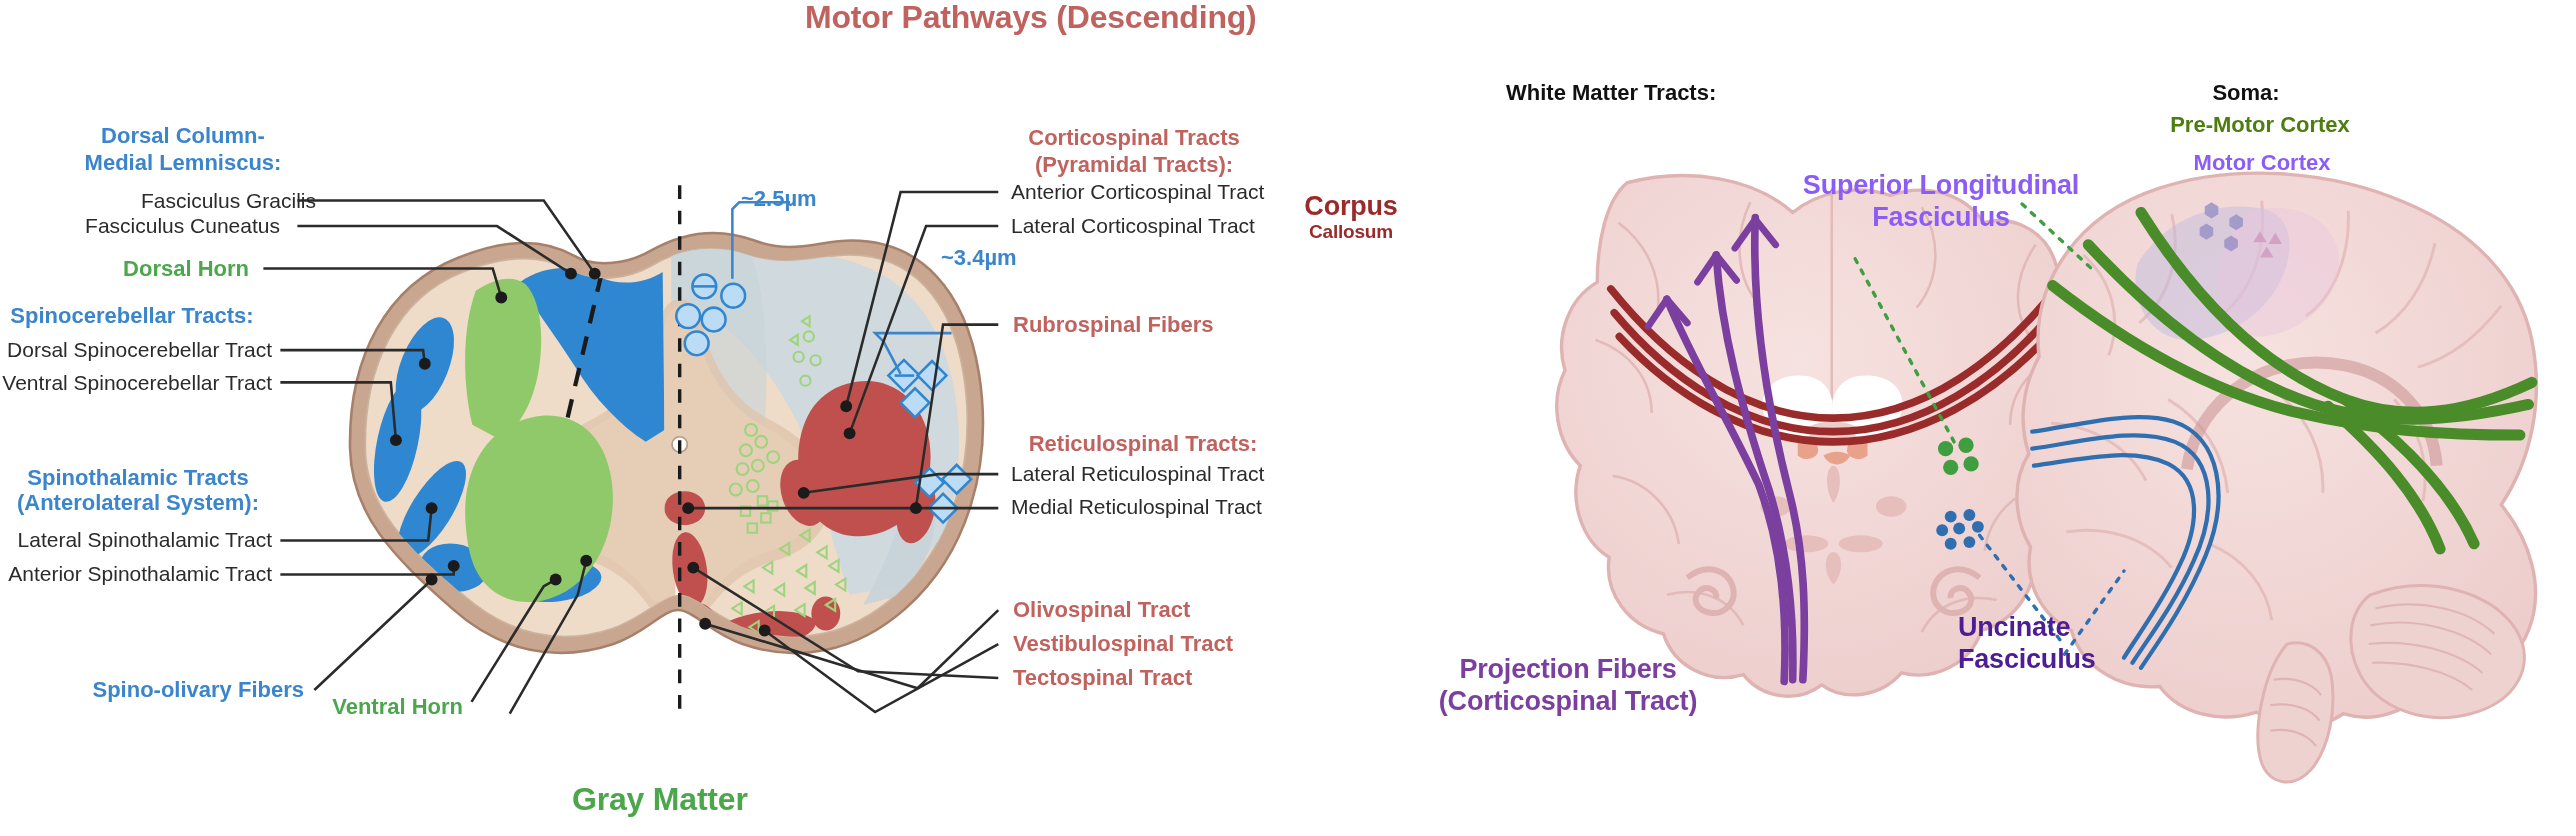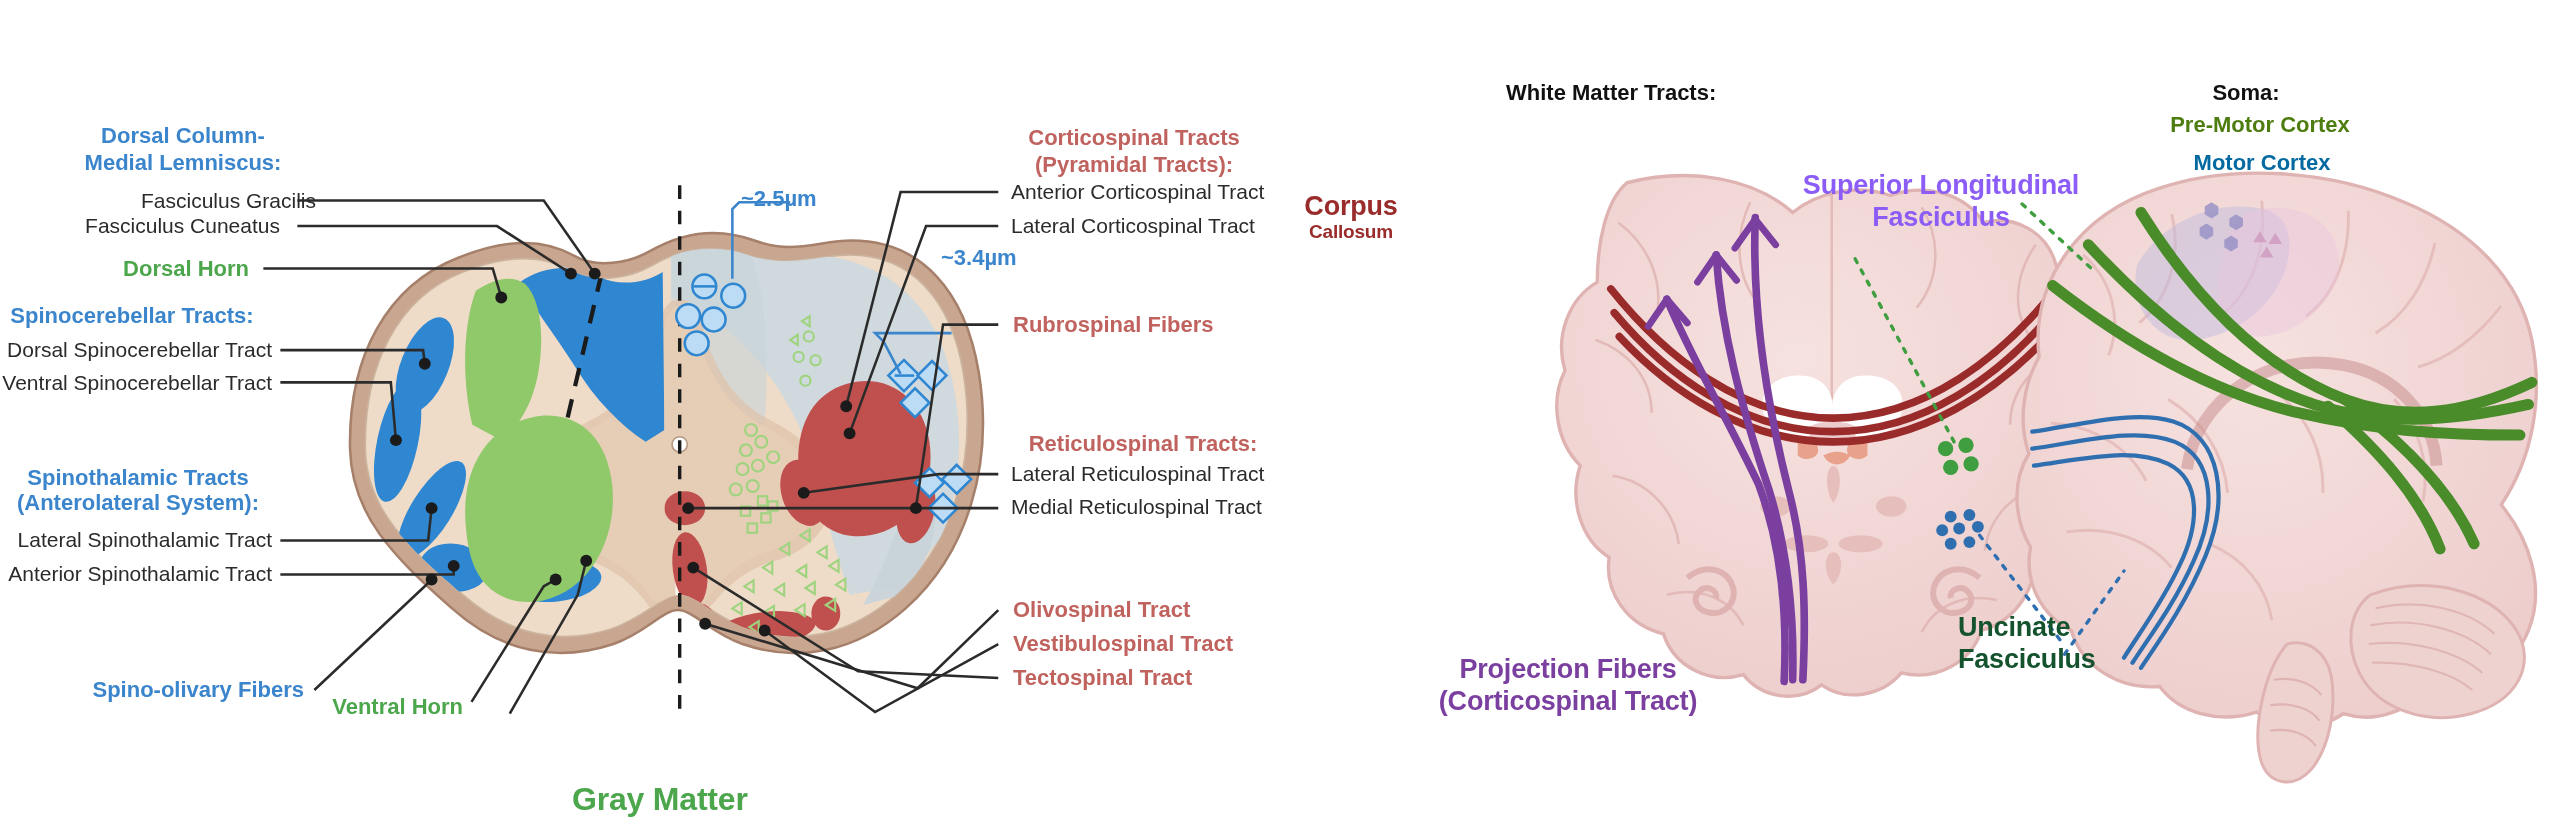--- a/index.html
+++ b/index.html
@@ -6,36 +6,37 @@
   body{width:2576px;height:837px;position:relative;overflow:hidden;
        font-family:"Liberation Sans",sans-serif;}
   .stage{position:absolute;left:0;top:0;width:2576px;height:837px;}
   .t{position:absolute;white-space:nowrap;line-height:1.12;}
   .ctr{transform:translateX(-50%);text-align:center;}
   .rt{transform:translateX(-100%);text-align:right;}
   .title{font-size:32px;font-weight:bold;letter-spacing:-0.2px;}
   .hdr{font-size:22px;font-weight:bold;}
   .lbl{font-size:21px;color:#2b2b2b;}
   .blue{color:#3b85cc;}
-  .blueD{color:#14532d;}
+  .blueD{color:#4c1d95;}
   .red{color:#c0625e;}
   .redD{color:#9a2b2b;}
   .green{color:#4ca64c;}
   .grn2{color:#8b5cf6;}
   .black{color:#111111;}
   .purple{color:#7b3fa0;}
   .lilac{color:#4d7c0f;}
-  .pinkl{color:#0369a1;text-align:right;}
+  .pinkl{color:#8b5cf6;text-align:right;}
   svg{position:absolute;left:0;top:0;overflow:visible;}
 </style>
 </head>
 <body>
 
 <div class="stage">
 
+  <div class="t title red" style="left:805px;top:0px;">Motor Pathways (Descending)</div>
   <div class="t hdr black" style="left:1506px;top:81px;">White Matter Tracts:</div>
   <div class="t hdr black ctr" style="left:2246px;top:81px;">Soma:</div>
   <div class="t hdr lilac ctr" style="left:2260px;top:113px;">Pre-Motor Cortex</div>
   <div class="t hdr pinkl ctr" style="left:2262px;top:151px;">Motor Cortex</div>
 
   <svg width="2576" height="837" viewBox="0 0 3032 985">
     <defs>
       <clipPath id="cordClip">
         <path d="M430,530 C428,430 468,350 545,320 C600,298 640,300 672,318
                  C700,334 740,328 768,312 C806,290 845,288 880,300

